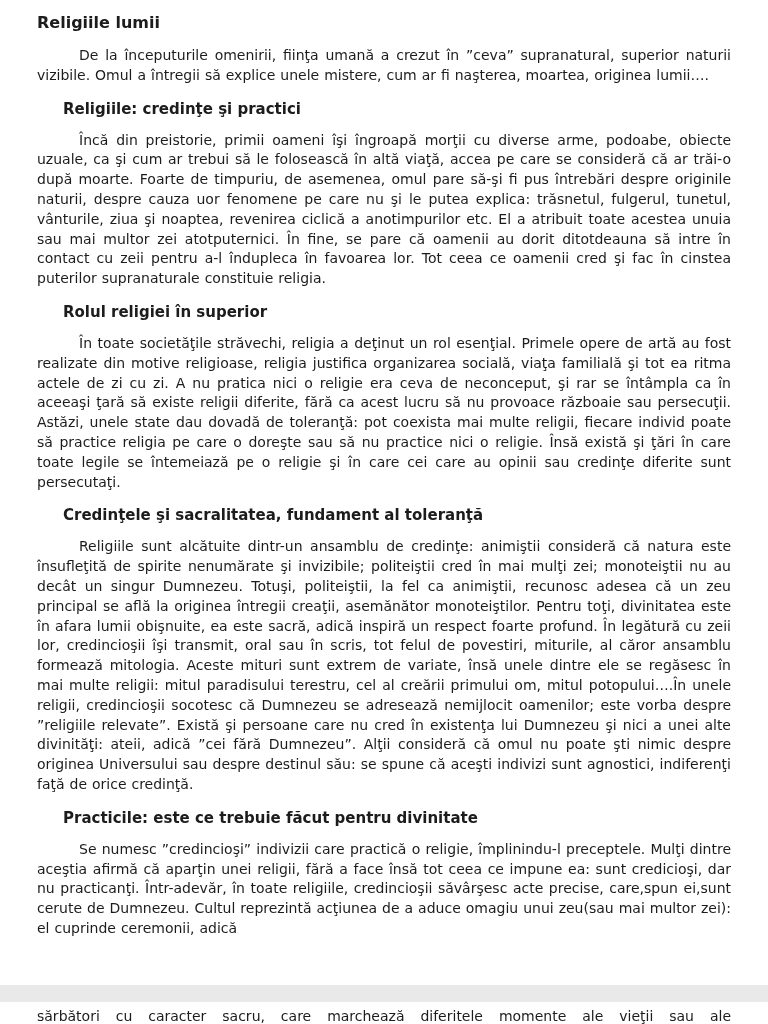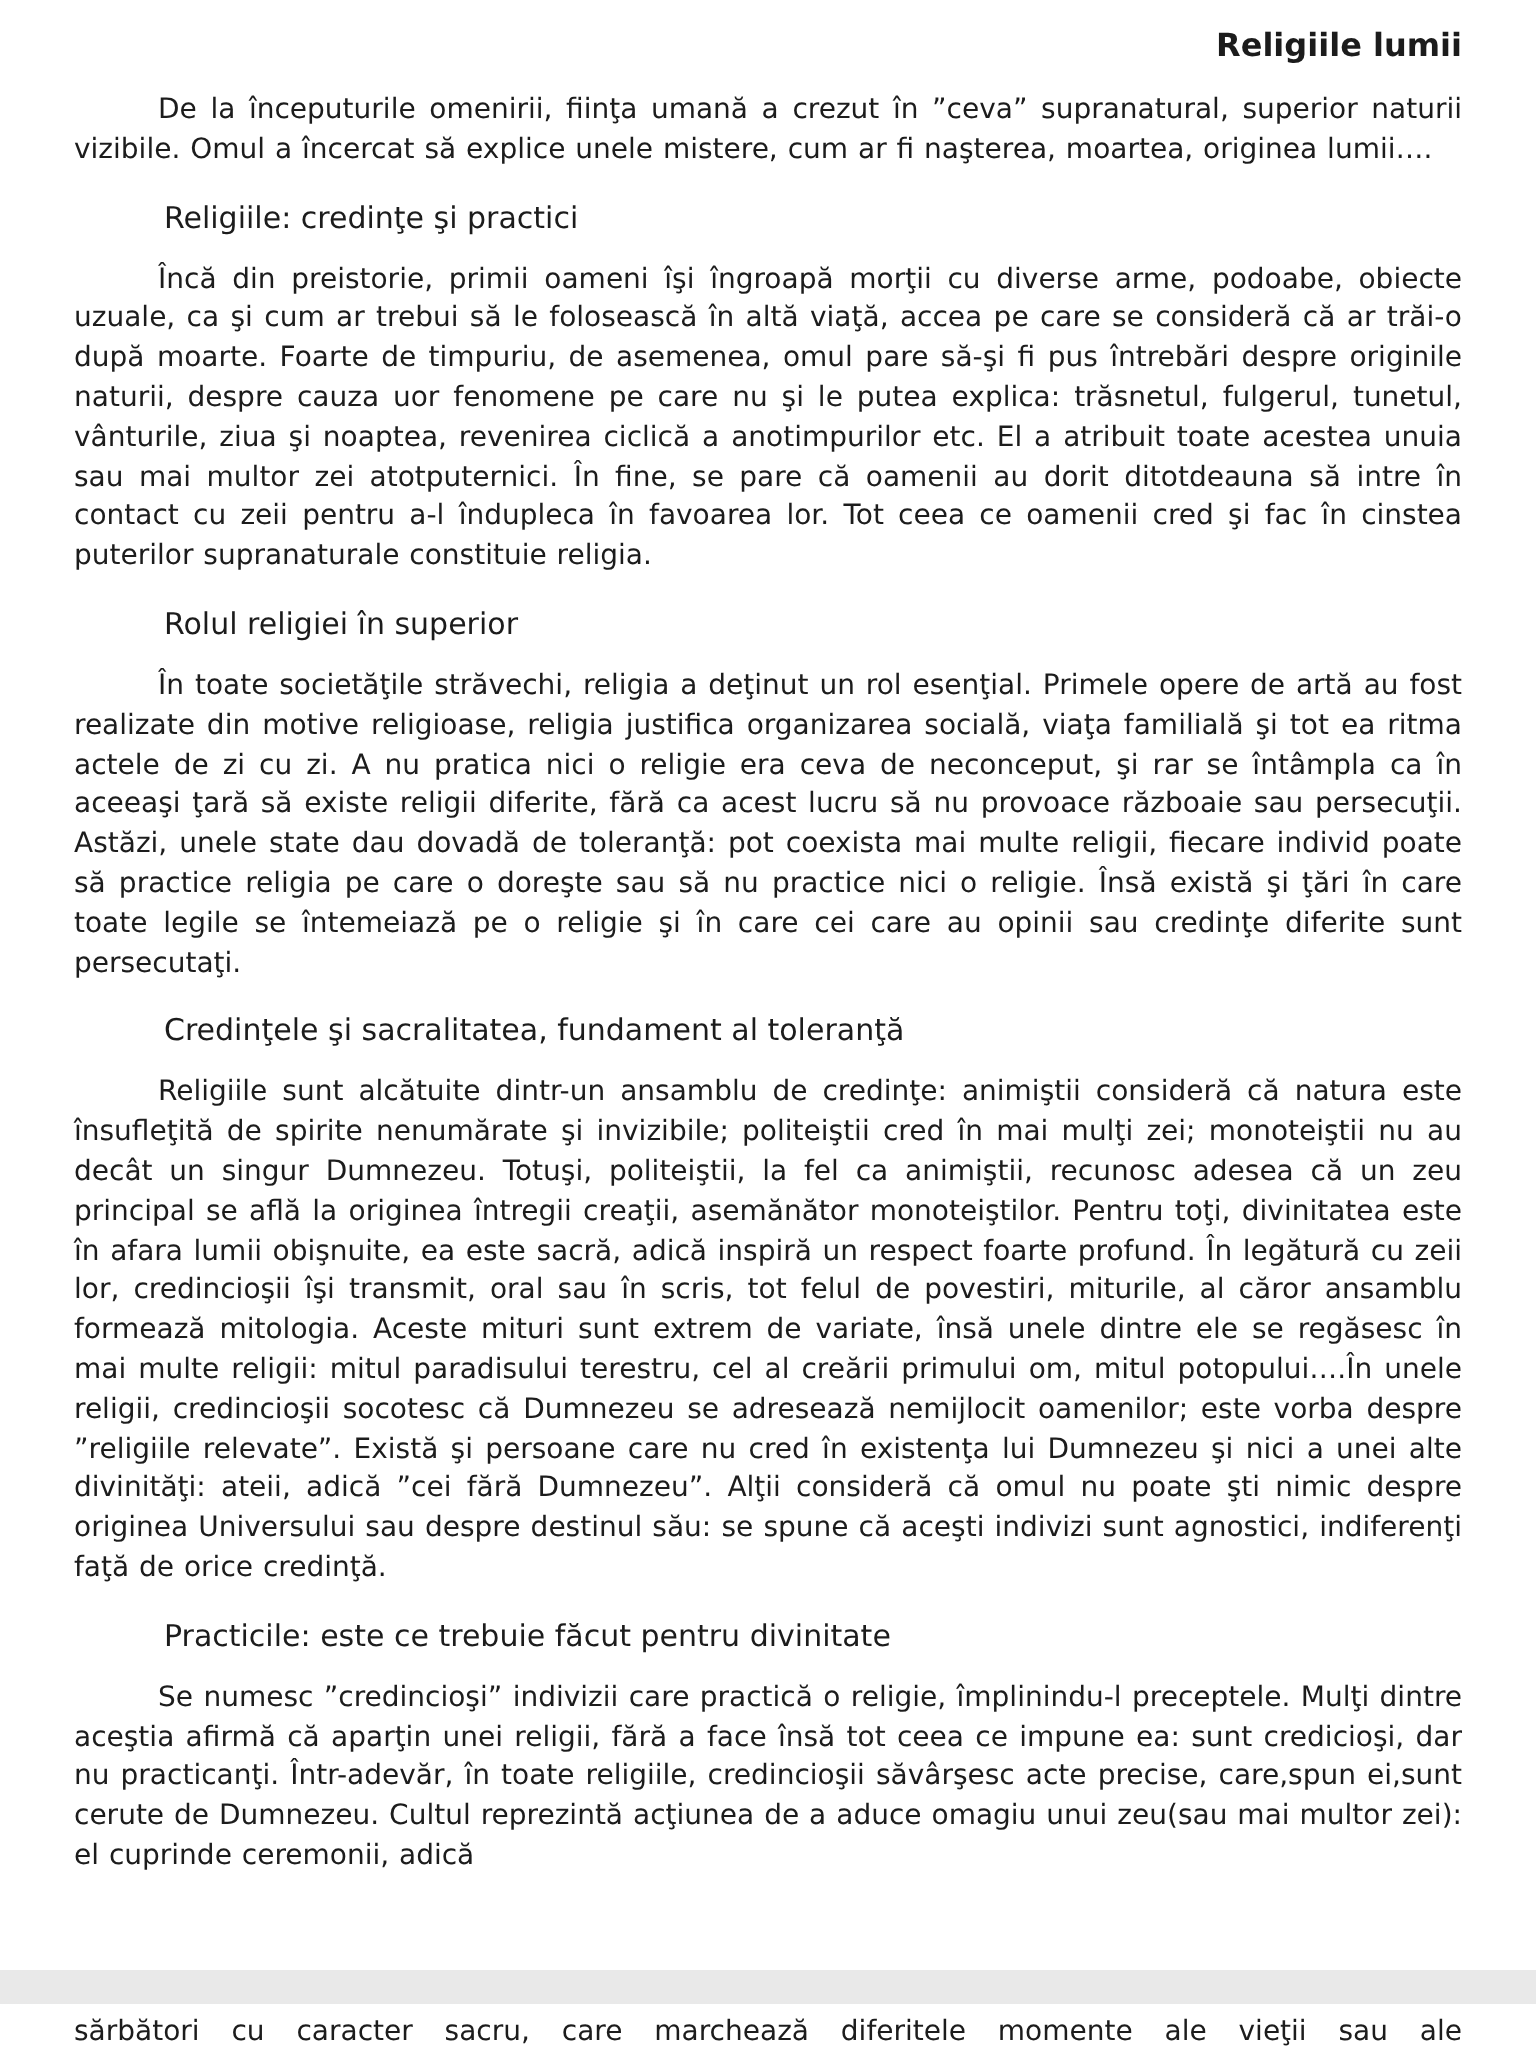--- a/index.html
+++ b/index.html
@@ -20,39 +20,39 @@
   }
   .page1 {
     position: absolute;
     top: 0; left: 0;
     width: 768px;
     height: 984px;
     padding: 13px 37px 0 37px;
     overflow: hidden;
   }
   .doc-title {
-    text-align: right;
+    text-align: left;
     font-weight: bold;
     font-size: 16px;
     line-height: 20px;
     margin-bottom: 13px;
   }
   .para {
     font-size: 14px;
     line-height: 19.8px;
     text-align: justify;
     text-indent: 42px;
     margin-bottom: 11px;
     word-spacing: 0.5px;
   }
   .sec-heading {
-    font-weight: normal;
+    font-weight: bold;
     font-size: 15px;
     line-height: 20px;
-    margin: 13px 0 12px 45px;
+    margin: 13px 0 12px 26px;
   }
   .page-gap {
     position: absolute;
     top: 985px;
     left: 0;
     width: 768px;
     height: 17px;
     background: #e9e9e9;
   }
   .page2-fragment {
@@ -71,21 +71,21 @@
 </style>
 </head>
 <body>
 
 <div class="viewport">
 
   <div class="page1">
 
     <div class="doc-title">Religiile lumii</div>
 
-    <p class="para">De la începuturile omenirii, fiinţa umană a crezut în ”ceva” supranatural, superior naturii vizibile. Omul a încercat să explice unele mistere, cum ar fi naşterea, moartea, originea lumii….</p>
+    <p class="para">De la începuturile omenirii, fiinţa umană a crezut în ”ceva” supranatural, superior naturii vizibile. Omul a întregii să explice unele mistere, cum ar fi naşterea, moartea, originea lumii….</p>
 
     <div class="sec-heading">Religiile: credinţe şi practici</div>
     <p class="para">Încă din preistorie, primii oameni îşi îngroapă morţii cu diverse arme, podoabe, obiecte uzuale, ca şi cum ar trebui să le folosească în altă viaţă, accea pe care se consideră că ar trăi-o după moarte. Foarte de timpuriu, de asemenea, omul pare să-şi fi pus întrebări despre originile naturii, despre cauza uor fenomene pe care nu şi le putea explica: trăsnetul, fulgerul, tunetul, vânturile, ziua şi noaptea, revenirea ciclică a anotimpurilor etc. El a atribuit toate acestea unuia sau mai multor zei atotputernici. În fine, se pare că oamenii au dorit ditotdeauna să intre în contact cu zeii pentru a-l îndupleca în favoarea lor. Tot ceea ce oamenii cred şi fac în cinstea puterilor supranaturale constituie religia.</p>
 
     <div class="sec-heading">Rolul religiei în superior</div>
     <p class="para">În toate societăţile străvechi, religia a deţinut un rol esenţial. Primele opere de artă au fost realizate din motive religioase, religia justifica organizarea socială, viaţa familială şi tot ea ritma actele de zi cu zi. A nu pratica nici o religie era ceva de neconceput, şi rar se întâmpla ca în aceeaşi ţară să existe religii diferite, fără ca acest lucru să nu provoace războaie sau persecuţii. Astăzi, unele state dau dovadă de toleranţă: pot coexista mai multe religii, fiecare individ poate să practice religia pe care o doreşte sau să nu practice nici o religie. Însă există şi ţări în care toate legile se întemeiază pe o religie şi în care cei care au opinii sau credinţe diferite sunt persecutaţi.</p>
 
     <div class="sec-heading">Credinţele şi sacralitatea, fundament al toleranţă</div>
     <p class="para">Religiile sunt alcătuite dintr-un ansamblu de credinţe: animiştii consideră că natura este însufleţită de spirite nenumărate şi invizibile; politeiştii cred în mai mulţi zei; monoteiştii nu au decât un singur Dumnezeu. Totuşi, politeiştii, la fel ca animiştii, recunosc adesea că un zeu principal se află la originea întregii creaţii, asemănător monoteiştilor. Pentru toţi, divinitatea este în afara lumii obişnuite, ea este sacră, adică inspiră un respect foarte profund. În legătură cu zeii lor, credincioşii îşi transmit, oral sau în scris, tot felul de povestiri, miturile, al căror ansamblu formează mitologia. Aceste mituri sunt extrem de variate, însă unele dintre ele se regăsesc în mai multe religii: mitul paradisului terestru, cel al creării primului om, mitul potopului….În unele religii, credincioşii socotesc că Dumnezeu se adresează nemijlocit oamenilor; este vorba despre ”religiile relevate”. Există şi persoane care nu cred în existenţa lui Dumnezeu şi nici a unei alte divinităţi: ateii, adică ”cei fără Dumnezeu”. Alţii consideră că omul nu poate şti nimic despre originea Universului sau despre destinul său: se spune că aceşti indivizi sunt agnostici, indiferenţi faţă de orice credinţă.</p>
 

